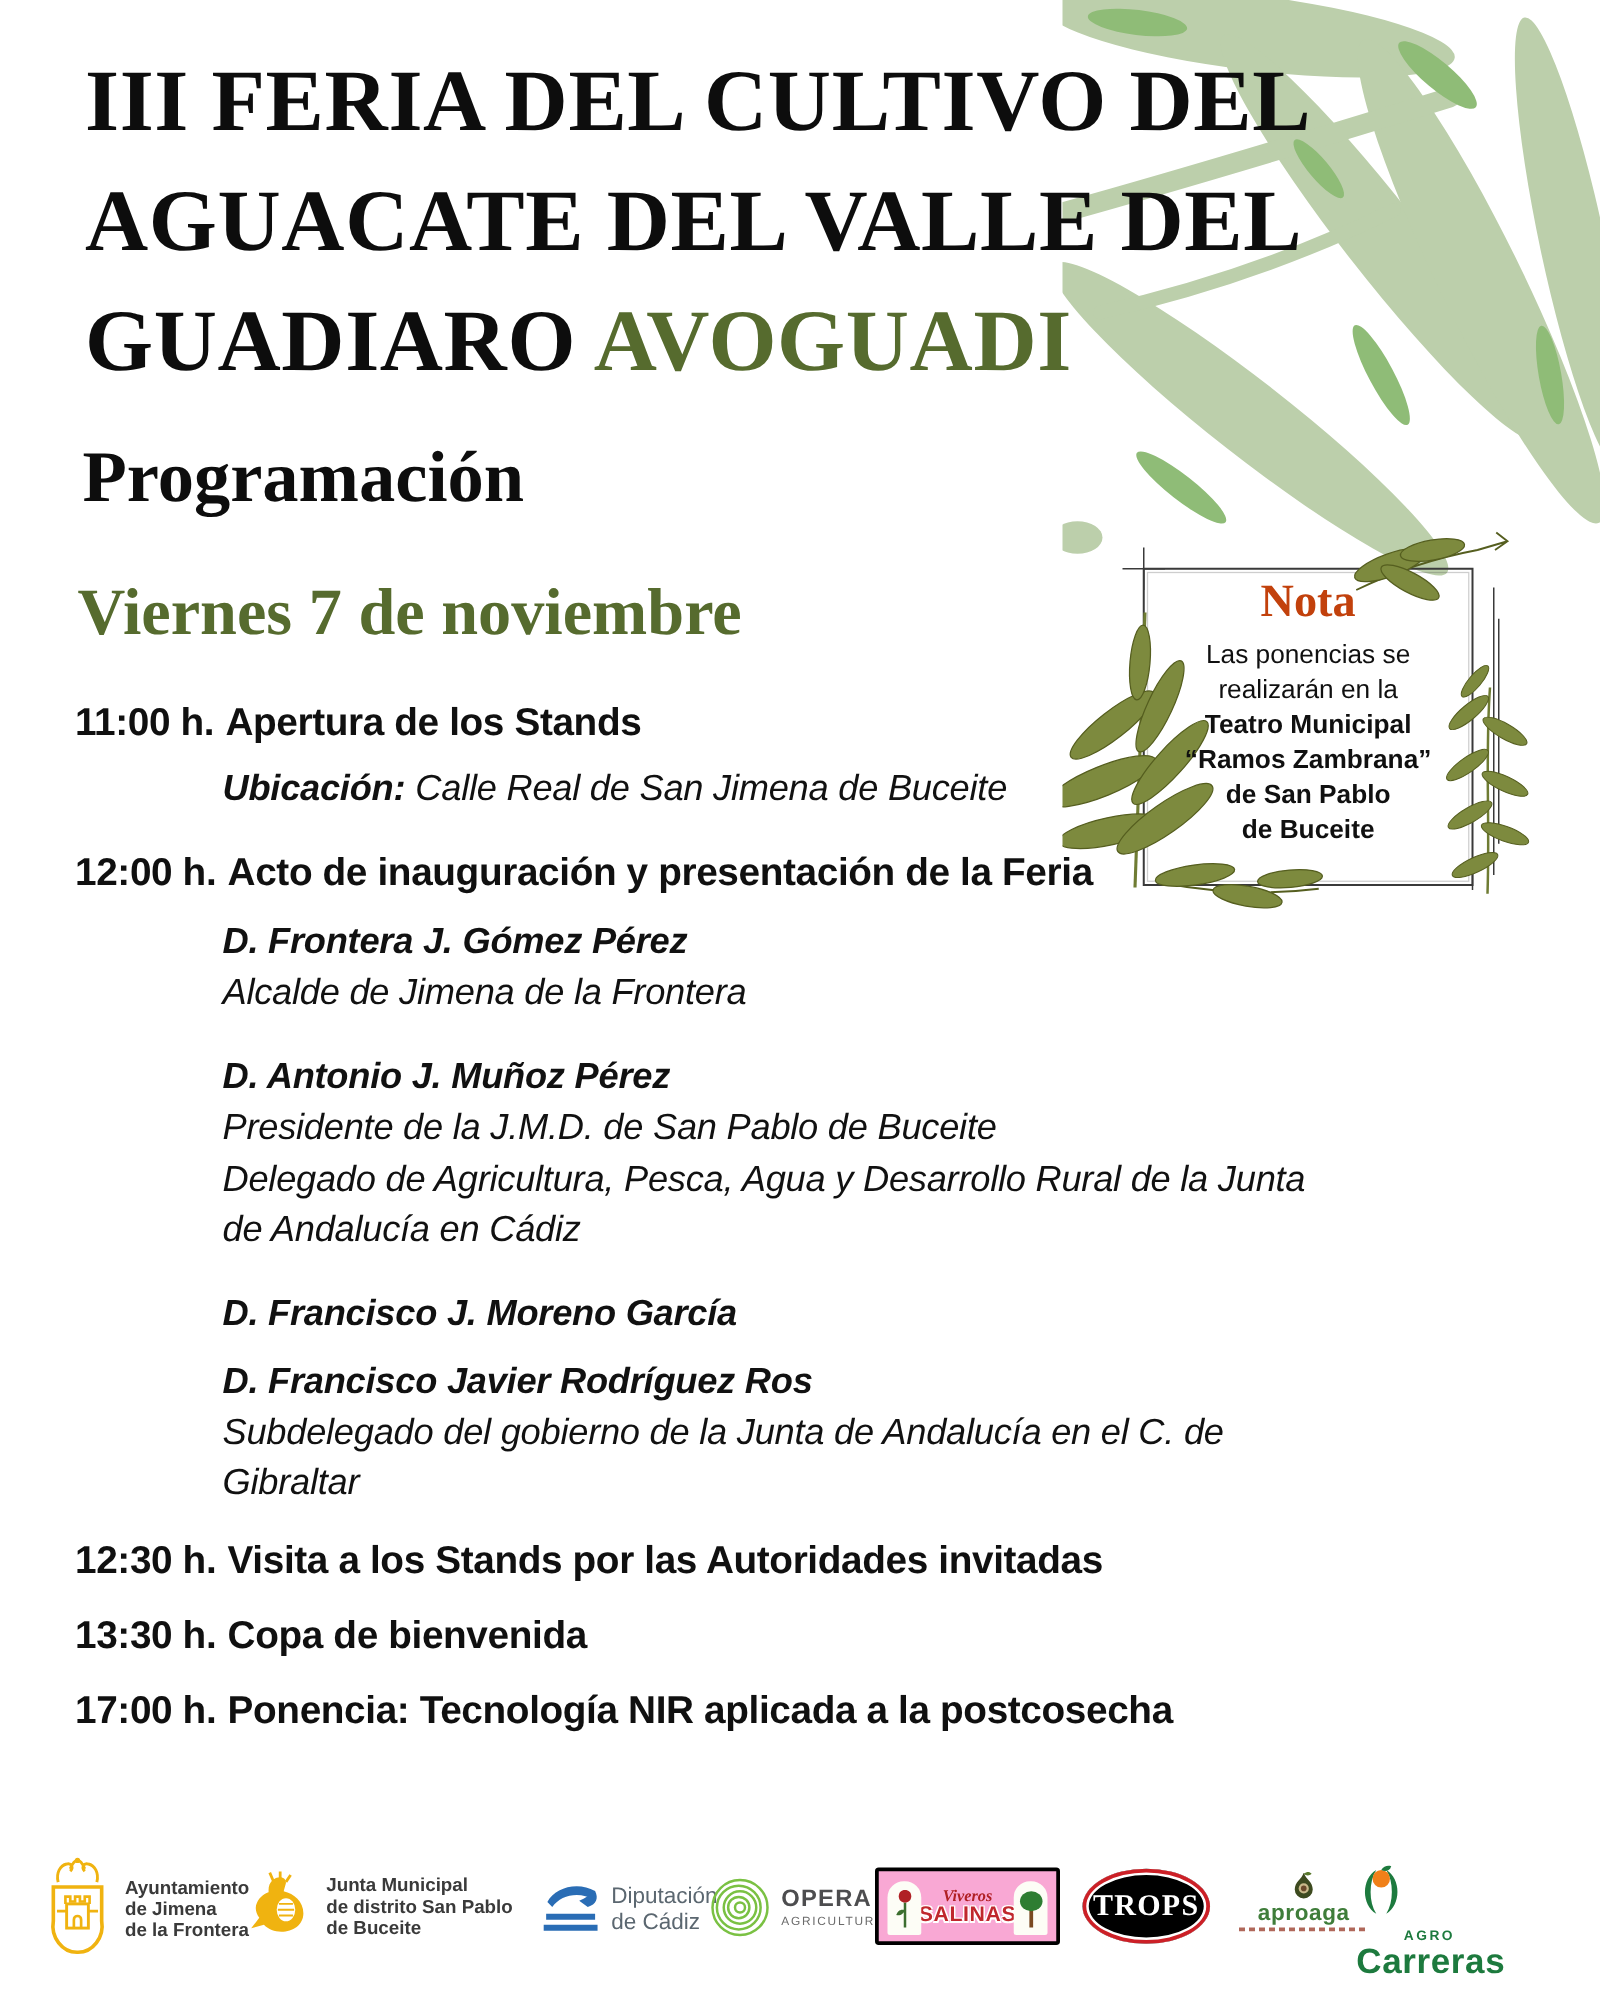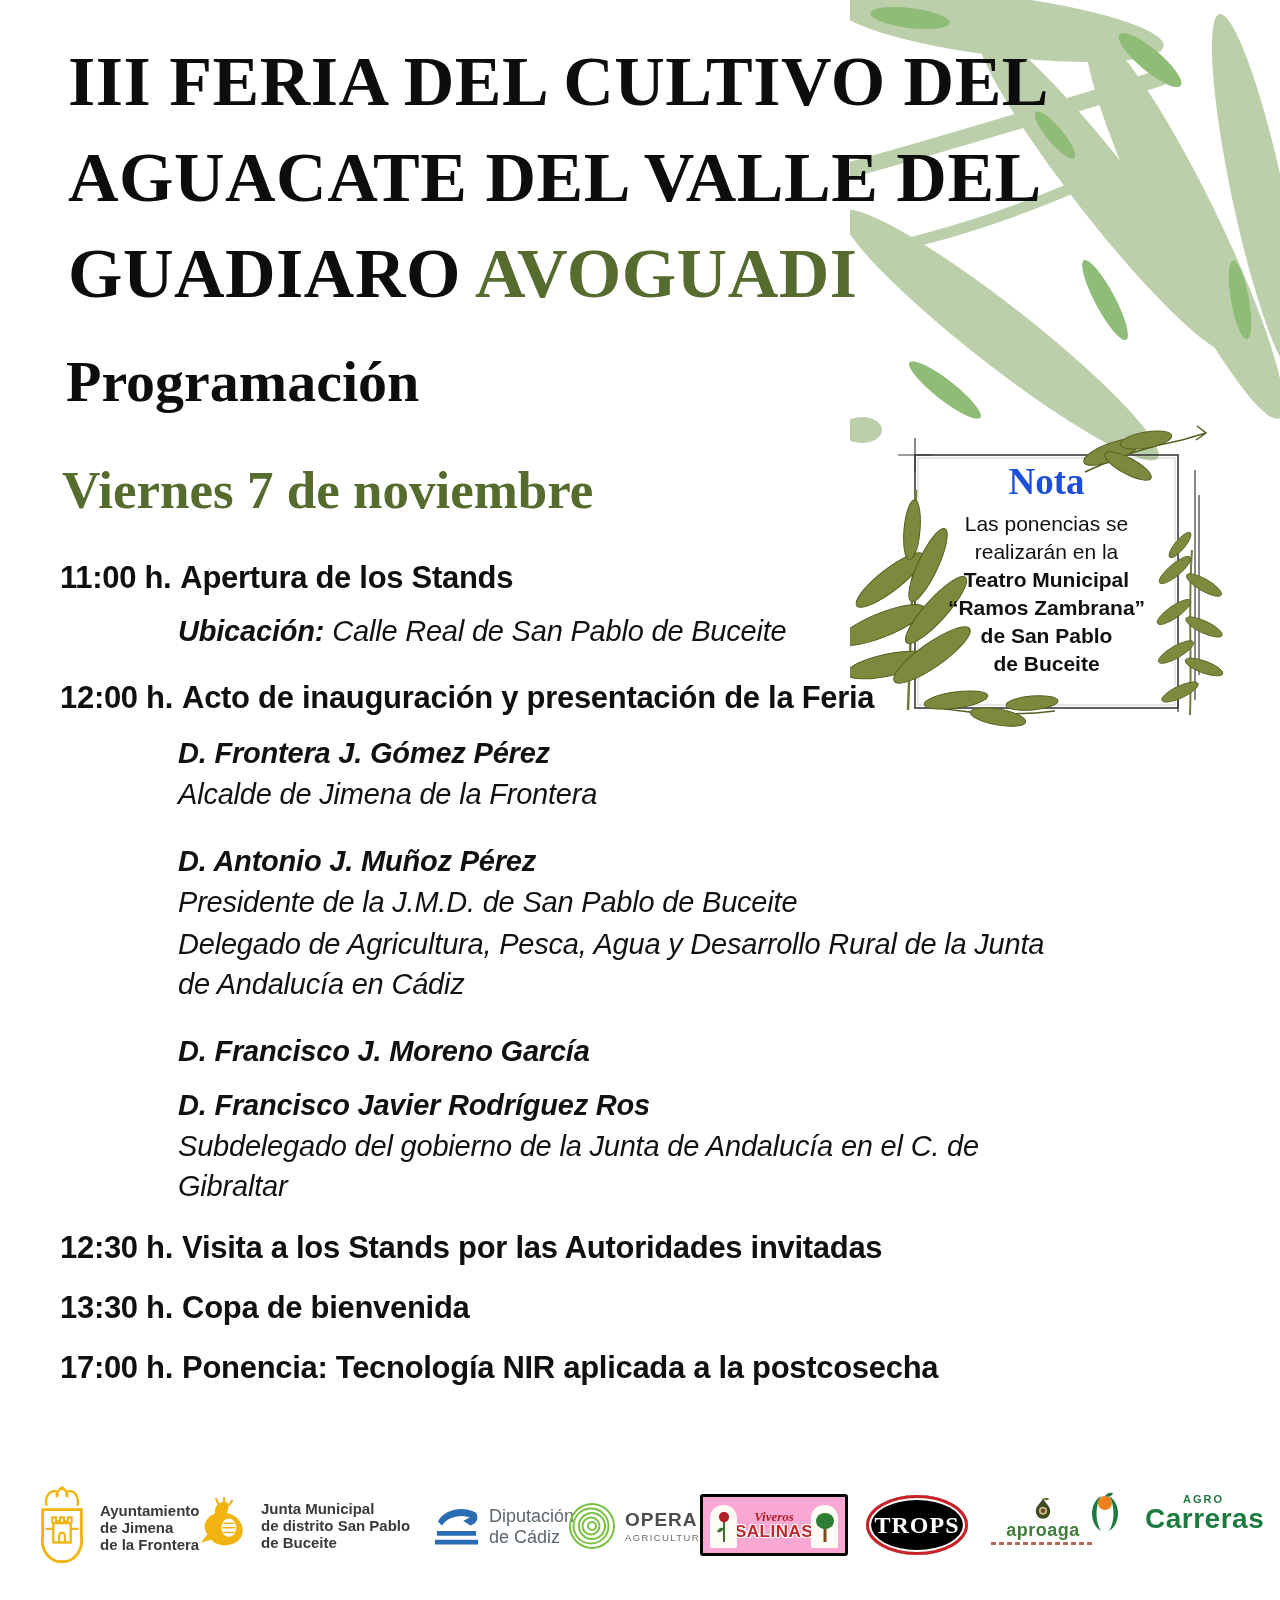--- a/index.html
+++ b/index.html
@@ -35,21 +35,21 @@
   .loc-label { font-weight:700; font-style:italic; margin-right:8px; }
   .loc-text { font-style:italic; }
   .person-name { font-weight:700; font-style:italic; }
   .person-role { font-style:italic; line-height:40px; }
   .mt6 { margin-top:6px; } .mt14 { margin-top:14px; } .mt16 { margin-top:16px; }
   .mt2 { margin-top:2px; } .mt20 { margin-top:20px; } .mt22 { margin-top:22px; }
   .mt28 { margin-top:28px; }
   
   .note-svg { position:absolute; left:850px; top:400px; z-index:1; }
   .note-text { position:absolute; left:915px; top:452px; width:263px; text-align:center; z-index:2; }
-  .note-title { font-family:"Liberation Serif", serif; font-weight:700; color:#1d4ed8; font-size:37px; margin-top:8px; }
+  .note-title { font-family:"Liberation Serif", serif; font-weight:700; color:#c2410c; font-size:37px; margin-top:8px; }
   .note-line { font-size:21px; line-height:28px; color:#101010; }
   .note-line.bold { font-weight:700; }
   .note-gap { margin-top:7px; }
   
   .footer { position:absolute; left:0; top:1480px; width:1280px; height:110px; z-index:2; }
   .lg { position:absolute; display:flex; align-items:center; gap:9px; }
   .logo-label { font-size:15px; font-weight:700; color:#3a3a3a; line-height:17px; }
   .dip-label { font-size:18px; color:#5b6770; line-height:21px; font-weight:400; }
   .opera-name { font-size:19px; font-weight:700; color:#4d4d4f; letter-spacing:1px; }
   .opera-sub { font-size:9.5px; color:#6a6a6a; letter-spacing:1.4px; margin-top:1px; }
@@ -70,21 +70,21 @@
     position:absolute; left:866px; top:15px; width:102px; height:60px;
     background:#000000; border-radius:50%;
     box-shadow: inset 0 0 0 3px #cc2027, inset 0 0 0 5px #ffffff;
     display:flex; align-items:center; justify-content:center;
   }
   .trops-text { color:#fff; font-family:"Liberation Serif", serif; font-weight:700; font-size:24px; letter-spacing:1px; }
   .aproaga { position:absolute; left:995px; top:16px; width:96px; display:flex; flex-direction:column; align-items:center; }
   .aproaga-text { color:#3f7d3a; font-size:18px; font-weight:600; letter-spacing:0.5px; line-height:20px; }
   .aproaga-fine { width:104px; height:3px; margin-top:2px;
     background:repeating-linear-gradient(90deg,#b0685a 0 5px, transparent 5px 8px); }
-  .carreras { position:absolute; left:1085px; top:10px; display:flex; align-items:center; gap:20px; }
+  .carreras { position:absolute; left:1085px; top:10px; display:flex; gap:8px;flex-direction:column; }
   .carreras-col { display:flex; flex-direction:column; line-height:1; }
   .carreras-agro { font-size:11px; font-weight:700; color:#1d7a3e; letter-spacing:2px; margin-left:38px; }
   .carreras-name { font-size:28px; font-weight:700; color:#1d7a3e; letter-spacing:0.5px; }
 </style>
 </head>
 <body>
 
 <div class="page">
 
   <svg class="leaves-svg" width="430" height="475" viewBox="0 0 430 475">
@@ -118,21 +118,21 @@
   </div>
   <div class="prog">Programación</div>
   <div class="day">Viernes 7 de noviembre</div>
 
   <div class="schedule">
 
     <div class="time-row mt6">
       <span class="time">11:00 h.</span><span>Apertura de los Stands</span>
     </div>
     <div class="detail mt14">
-      <span class="loc-label">Ubicación:</span><span class="loc-text">Calle Real de San Pablo de Buceite</span>
+      <span class="loc-label">Ubicación:</span><span class="loc-text">Calle Real de San Jimena de Buceite</span>
     </div>
 
     <div class="time-row mt28">
       <span class="time">12:00 h.</span><span>Acto de inauguración y presentación de la Feria</span>
     </div>
 
     <div class="detail person-name mt16">D. Frontera J. Gómez Pérez</div>
     <div class="detail person-role mt2">Alcalde de Jimena de la Frontera</div>
 
     <div class="detail person-name mt28">D. Antonio J. Muñoz Pérez</div>

